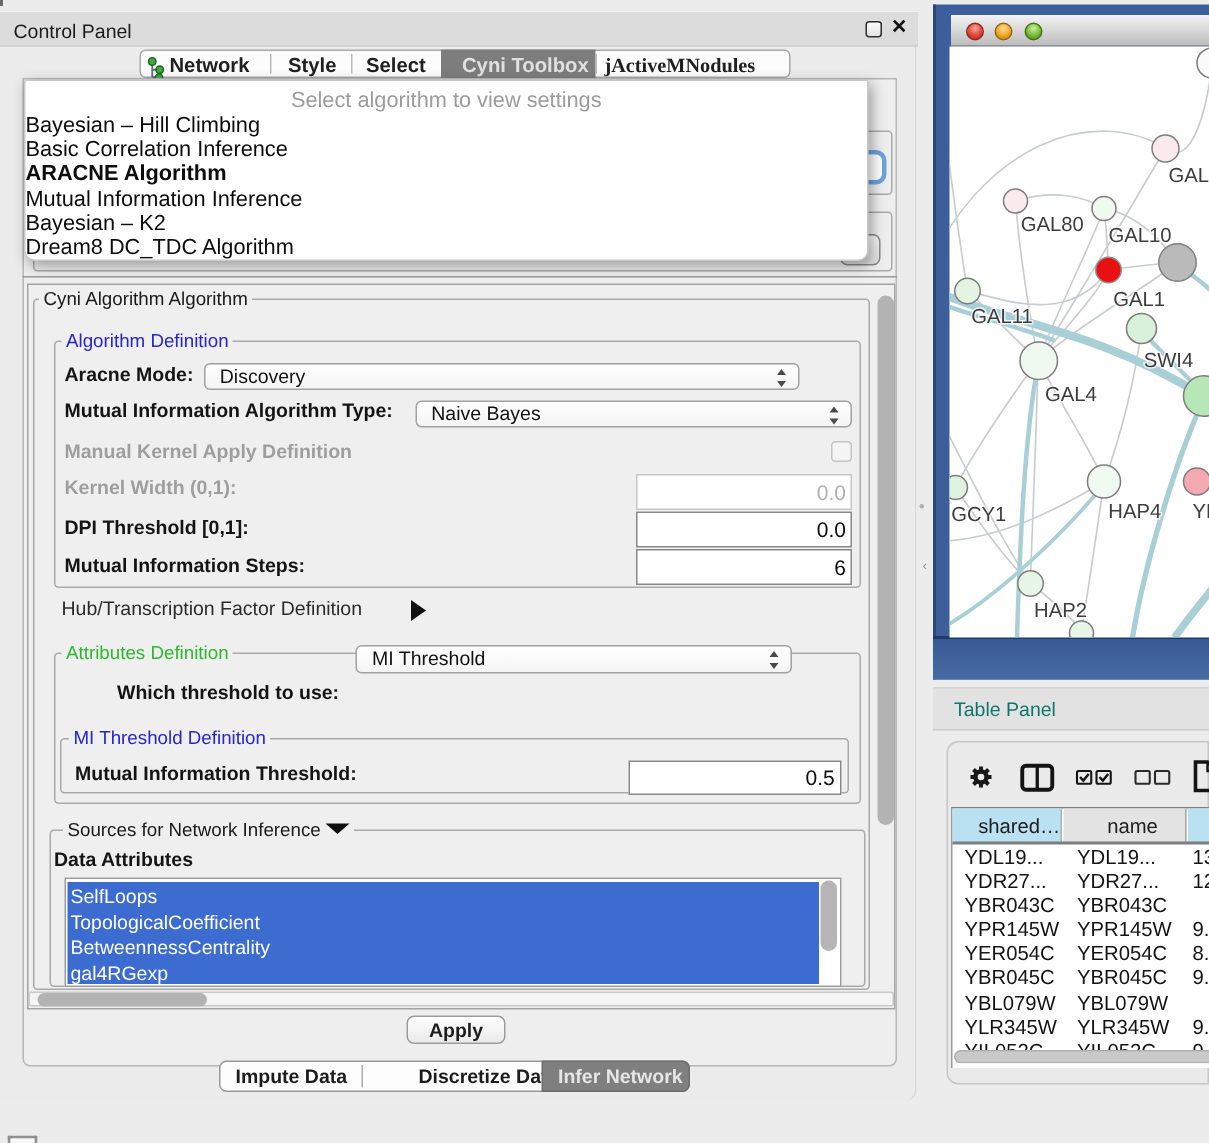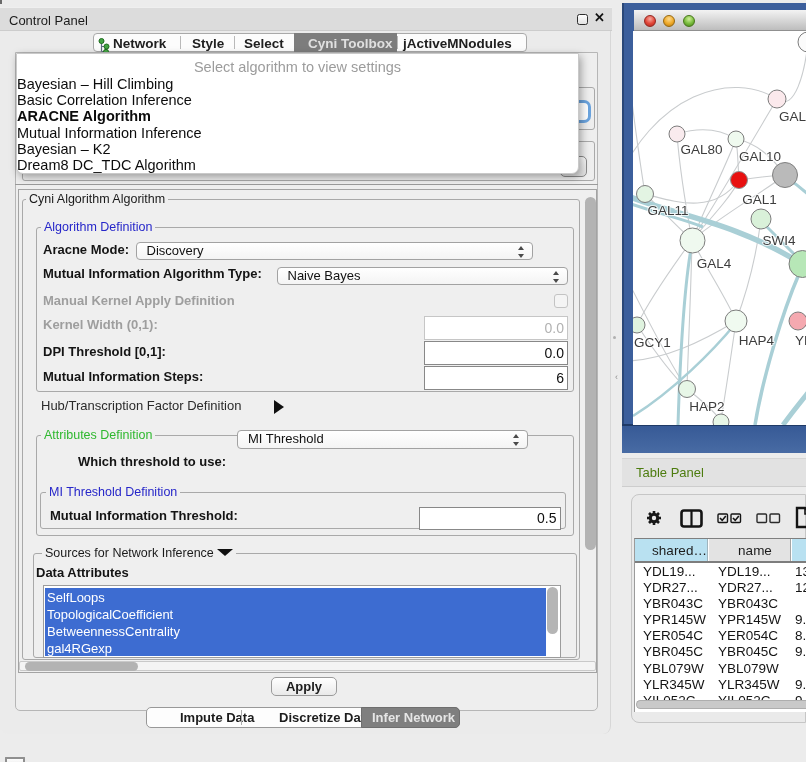--- a/index.html
+++ b/index.html
@@ -88,42 +88,42 @@
   <div class="abs" style="left:47px;top:589px;width:480px;font-size:13px;line-height:17px;color:#fff;">SelfLoops<br>TopologicalCoefficient<br>BetweennessCentrality<br>gal4RGexp</div>
   <div class="abs" style="left:547px;top:587px;width:11px;height:47px;background:#b5b5b5;border-radius:6px;"></div>
 
   <div class="abs" style="left:584.5px;top:197px;width:11px;height:353px;background:#b3b3b3;border-radius:6px;"></div>
   <div class="abs" style="left:18.5px;top:661px;width:577px;height:10px;background:#f4f4f4;border:1px solid #c9c9c9;border-radius:2px;"></div>
   <div class="abs" style="left:25px;top:661.5px;width:113px;height:9px;background:#b3b3b3;border-radius:5px;"></div>
 
   <div class="abs" style="left:271px;top:676.5px;width:66px;height:19.5px;background:linear-gradient(#ffffff,#e9e9e9);border:1px solid #9b9b9b;border-radius:5px;text-align:center;font-size:13px;font-weight:600;color:#1d1d1d;line-height:17.5px;">Apply</div>
 
   <div class="abs" style="left:146px;top:707px;width:314px;height:21px;background:#fdfdfd;border:1px solid #989898;border-radius:5px;"></div>
-  <div class="abs" style="left:157px;top:710px;font-size:13px;font-weight:bold;color:#1c1c1c;margin-left:23px;">Impute Data</div>
+  <div class="abs" style="left:157px;top:710px;font-size:13px;font-weight:bold;color:#1c1c1c;">Impute Data</div>
   <div class="abs" style="left:241px;top:710px;width:1px;height:15px;background:#aaa;"></div>
   <div class="abs" style="left:255px;top:710px;font-size:13px;font-weight:bold;color:#1c1c1c;padding-left:24px;">Discretize Data</div>
   <div class="abs" style="left:361px;top:707px;width:99px;height:21px;background:#7f7f7f;border:1px solid #6e6e6e;border-radius:0 5px 5px 0;"></div>
   <div class="abs" style="left:372px;top:710px;font-size:13px;font-weight:bold;color:#e6e6e6;">Infer Network</div>
 
   <div class="abs" style="left:93px;top:33px;width:434px;height:19px;background:#fcfcfc;border:1px solid #a9a9a9;border-radius:4px;"></div>
   <div class="abs" style="left:294px;top:33px;width:103px;height:19px;background:#7d7d7d;"></div>
   <div class="abs" style="left:180px;top:36px;width:1px;height:13px;background:#b9b9b9;"></div>
   <div class="abs" style="left:234px;top:36px;width:1px;height:13px;background:#b9b9b9;"></div>
   <div class="abs" style="left:397px;top:36px;width:1px;height:13px;background:#b9b9b9;"></div>
   <svg class="abs" style="left:97px;top:36px;" width="15" height="16" viewBox="0 0 15 16">
     <path d="M4.5 6 L4.5 15.5 M4.5 10.5 L8.5 10.5 M4.5 15.5 L8 15.5" stroke="#5f6b80" stroke-width="1.2" fill="none"></path>
     <circle cx="4.5" cy="5" r="2.5" fill="#44a544" stroke="#1d6b1d"></circle>
     <circle cx="9.5" cy="10.5" r="2.5" fill="#44a544" stroke="#1d6b1d"></circle>
     <circle cx="9" cy="15.8" r="2.5" fill="#44a544" stroke="#1d6b1d"></circle>
   </svg>
   <div class="abs" style="left:113px;top:36px;font-size:13.5px;font-weight:600;color:#202020;">Network</div>
   <div class="abs" style="left:192px;top:36px;font-size:13.5px;font-weight:600;color:#202020;">Style</div>
   <div class="abs" style="left:244px;top:36px;font-size:13.5px;font-weight:600;color:#202020;">Select</div>
   <div class="abs" style="left:308px;top:36px;font-size:13.5px;font-weight:600;color:#e0e0e0;">Cyni Toolbox</div>
-  <div class="abs" style="left:403px;top:36px;font-size:13.5px;font-weight:600;color:#202020;">jActiveMNodules</div>
+  <div class="abs" style="left:403px;top:36px;font-size:13.5px;font-weight:600;color:#202020;font-family:Liberation Serif, serif;">jActiveMNodules</div>
 
   <div class="abs" style="left:16px;top:53px;width:563px;height:121px;background:#fff;border:1px solid #c9c9c9;border-radius:1px 1px 7px 7px;box-shadow:2px 3px 9px rgba(0,0,0,0.35);"></div>
   <div class="abs" style="left:16px;top:59px;width:563px;text-align:center;font-size:14.5px;color:#9c9c9c;">Select algorithm to view settings</div>
   <div class="abs" style="left:17px;top:76px;width:560px;font-size:14.5px;line-height:16.2px;color:#0c0c0c;">Bayesian – Hill Climbing<br>Basic Correlation Inference<br><b>ARACNE Algorithm</b><br>Mutual Information Inference<br>Bayesian – K2<br>Dream8 DC_TDC Algorithm</div>
 
   <div class="abs" style="left:5px;top:757px;width:20px;height:8px;border:2px solid #8f8f8f;border-bottom:none;border-radius:1px 1px 0 0;background:linear-gradient(#fdfdfd,#ebebeb);"></div>
 
   <div class="abs" style="left:615px;top:372px;font-size:9px;color:#8f8f8f;">‹</div>
   <div class="abs" style="left:613px;top:336px;width:3px;height:3px;background:#b0b0b0;border-radius:50%;"></div>
 
@@ -199,21 +199,21 @@
       <text x="81" y="236.5">GAL4</text>
       <text x="19.5" y="316">GCY1</text>
       <text x="123.5" y="314">HAP4</text>
       <text x="162" y="314" text-anchor="start">YB</text>
       <text x="74" y="380">HAP2</text>
     </g>
   </svg>
   </div>
 
   <div class="abs" style="left:622px;top:458px;width:184px;height:29px;background:#e2e2e2;border-top:1px solid #d5d5d5;border-bottom:1px solid #cdcdcd;"></div>
-  <div class="abs" style="left:636px;top:465px;font-size:13px;color:#4d7c0f;">Table Panel</div>
+  <div class="abs" style="left:636px;top:465px;font-size:13px;color:#0f766e;">Table Panel</div>
 
   <div class="abs" style="left:631px;top:494px;width:175px;height:229px;background:#eaeaea;border:1px solid #c6c6c6;border-radius:8px 0 0 8px;"></div>
   <svg class="abs" style="left:631px;top:494px;" width="175" height="44" viewBox="0 0 175 44">
 
     <g transform="translate(23,24)" fill="#181818">
       <circle r="5.2"></circle>
       <g stroke="#181818" stroke-width="2.6">
         <line x1="0" y1="-7" x2="0" y2="7"></line>
         <line x1="-7" y1="0" x2="7" y2="0"></line>
         <line x1="-5" y1="-5" x2="5" y2="5"></line>

